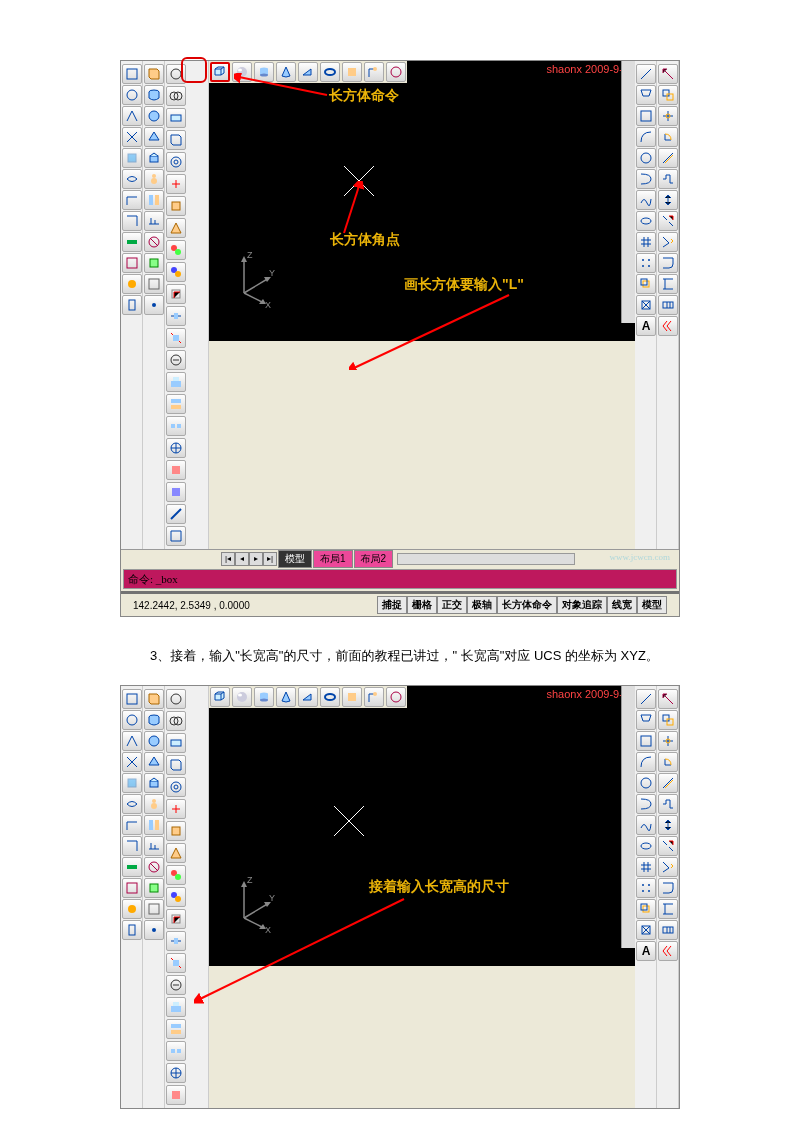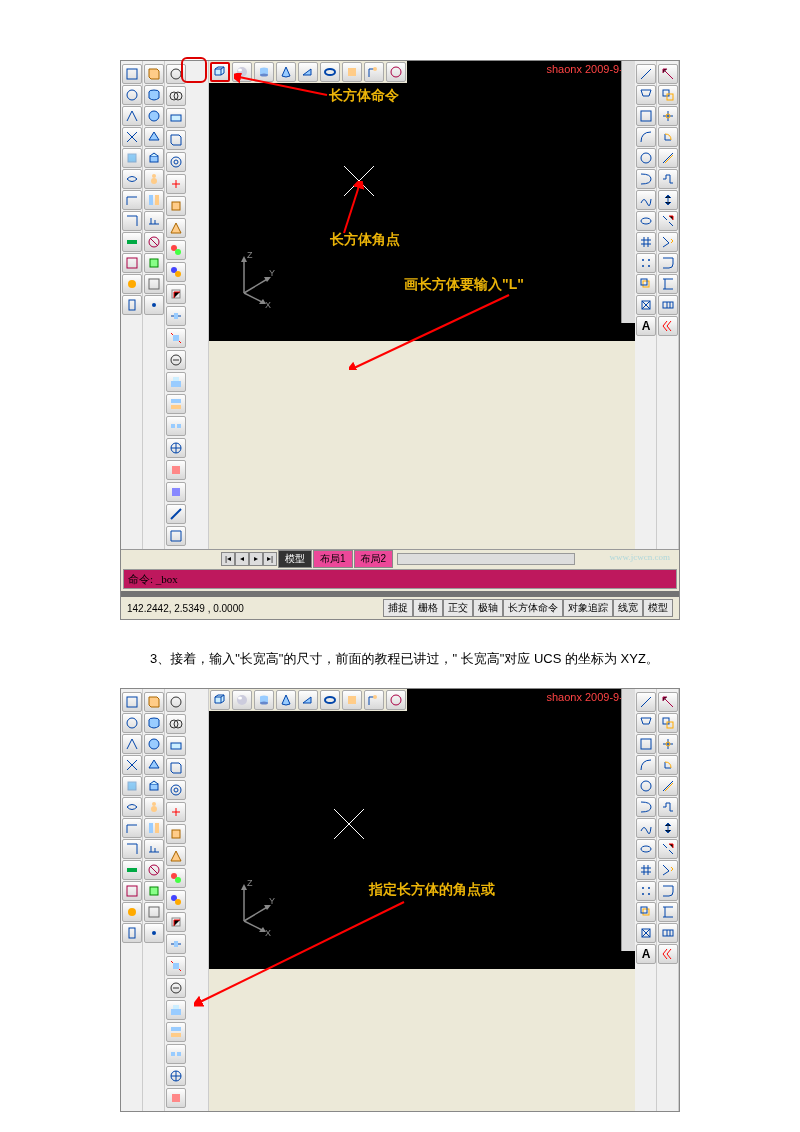--- a/index.html
+++ b/index.html
@@ -22,23 +22,23 @@
 .annotation { position: absolute; color: #eab308; font-size: 14px; font-weight: bold; }
 .arrow-red { position: absolute; }
 .tabs-row { background: #ece9d8; padding: 0 100px; display: flex; align-items: center; font-size: 10px; height: 18px; border-top: 1px solid #999; }
 .tabs-row .nav-btns { display: flex; gap: 0; }
 .tabs-row .nav-btn { width: 14px; height: 14px; border: 1px solid #888; background: #ddd; font-size: 8px; text-align: center; line-height: 12px; }
 .tab { padding: 1px 6px; border: 1px solid #888; background: #ec4899; margin-left: 1px; font-size: 10px; }
 .tab.active { background: #333; color: #fff; }
 .scroll-h { flex: 1; margin: 0 4px; height: 12px; background: #ddd; border: 1px solid #999; position: relative; }
 .cmd-area { background: #be185d; border: 1px solid #999; margin: 2px; padding: 2px 4px; font-size: 11px; font-family: "SimSun"; line-height: 14px; position: relative; }
 .cmd-line { white-space: nowrap; }
-.status-bar { background: #ece9d8; padding: 2px 6px; font-size: 10px; display: flex; align-items: center; border-top: 6px solid #737373; }
+.status-bar { background: #ece9d8; padding: 2px 12px; font-size: 10px; display: flex; align-items: center; border-top: 3px solid #737373; }
 .coords { flex: 0 0 auto; margin-right: auto; font-family: Arial; }
-.status-btns { display: flex; gap: 0; }
+.status-btns { display: flex; gap: 0; font-weight: bold; }
 .status-btn { padding: 1px 4px; border: 1px solid #888; background: #e8e8e8; font-size: 10px; }
 .redbox { position: absolute; border: 2px solid #d00; border-radius: 6px; }
 .body-text { margin: 30px 0 10px 0; text-align: left; font-size: 13px; padding-left: 30px; }
 .scroll-track { position: absolute; right: 0; top: 0; bottom: 18px; width: 14px; background: #ddd; border-left: 1px solid #999; }
 .watermark-logo { position: absolute; right: 6px; bottom: 24px; font-size: 9px; color: #88ccdd; opacity: 0.6; }
 </style>
 </head>
 <body>
 
 <div class="page">
@@ -888,21 +888,21 @@
               </svg>
             </div>
       </div>
       <div class="watermark">shaonx 2009-9-7</div>
       <div class="cursor-x" style="top:115px; left:120px;">
         <svg viewBox="0 0 40 40">
               <line x1="5" y1="5" x2="35" y2="35" stroke="#fff" stroke-width="1"></line>
               <line x1="5" y1="35" x2="35" y2="5" stroke="#fff" stroke-width="1"></line>
             </svg>
       </div>
-      <div class="annotation" style="top:192px; left:160px;">指定长方体的角点或</div>
+      <div class="annotation" style="top:192px; left:160px;">接着输入长宽高的尺寸</div>
       <svg class="arrow-red" style="top:208px; left:-15px;" width="215" height="110">
             <defs>
               <marker id="ah4" markerWidth="8" markerHeight="8" refX="1" refY="3" orient="auto">
                 <path d="M0 0 L6 3 L0 6 Z" fill="#f00"></path>
               </marker>
             </defs>
             <line x1="210" y1="5" x2="6" y2="105" stroke="#f00" stroke-width="2" marker-end="url(#ah4)"></line>
           </svg>
       <div class="ucs">
         <svg viewBox="0 0 60 60">

